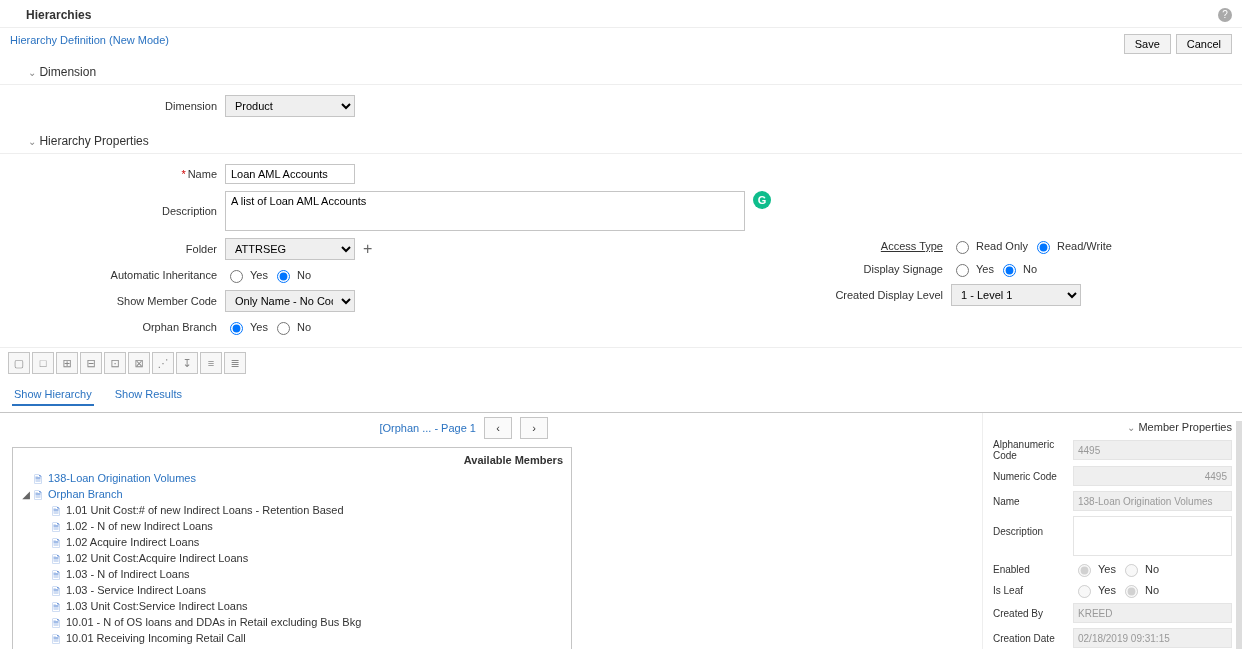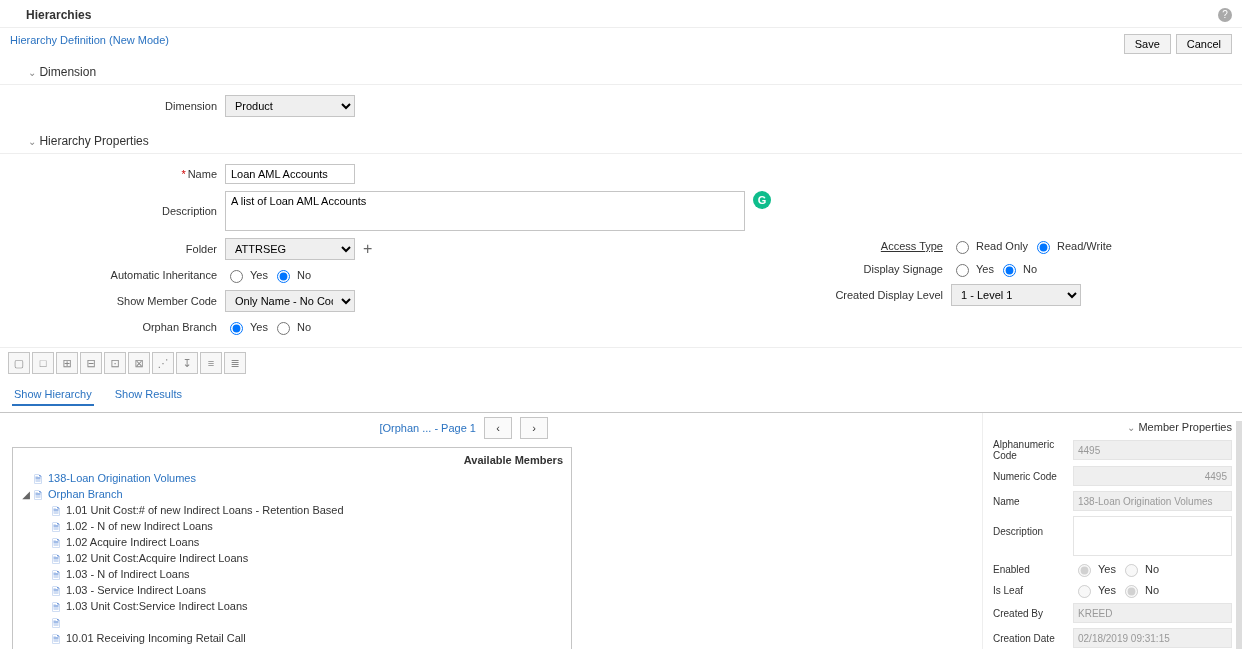--- a/index.html
+++ b/index.html
@@ -230,20 +230,21 @@
               <span>1.03 - Service Indirect Loans</span>
             </div>
             <div class="tree-node">
               <span class="exp">&nbsp;</span>
               <span class="node-icon doc-icon"></span>
               <span>1.03 Unit Cost:Service Indirect Loans</span>
             </div>
             <div class="tree-node">
               <span class="exp">&nbsp;</span>
               <span class="node-icon doc-icon"></span>
+              <span>10.01 - N of OS loans and DDAs in Retail excluding Bus Bkg</span>
             </div>
             <div class="tree-node">
               <span class="exp">&nbsp;</span>
               <span class="node-icon doc-icon"></span>
               <span>10.01 Receiving Incoming Retail Call</span>
             </div>
             <div class="tree-node">
               <span class="exp">&nbsp;</span>
               <span class="node-icon doc-icon"></span>
               <span>10.02 - N of OS loans and DDAs in Wholesale</span>

